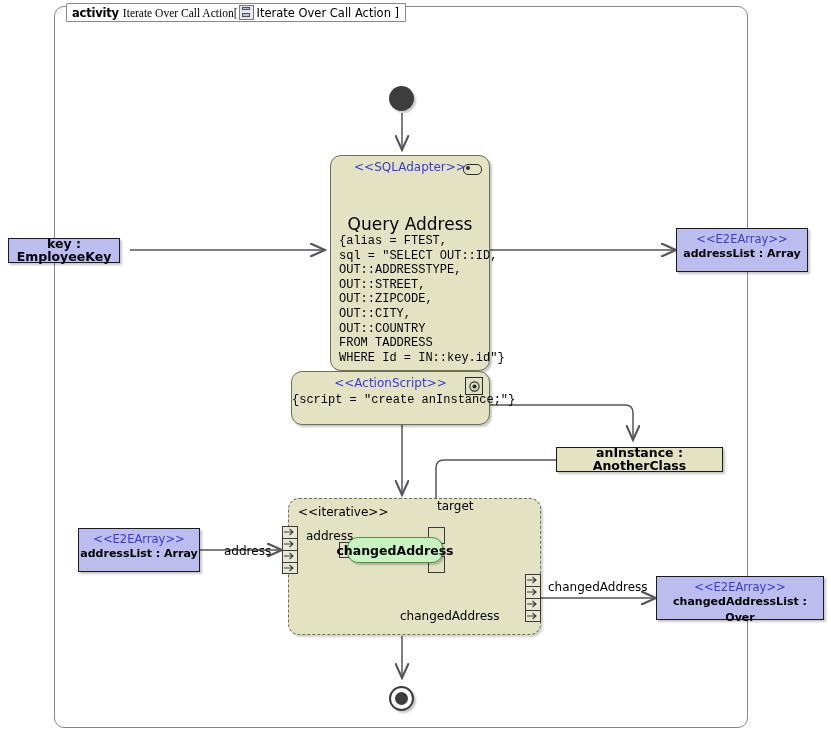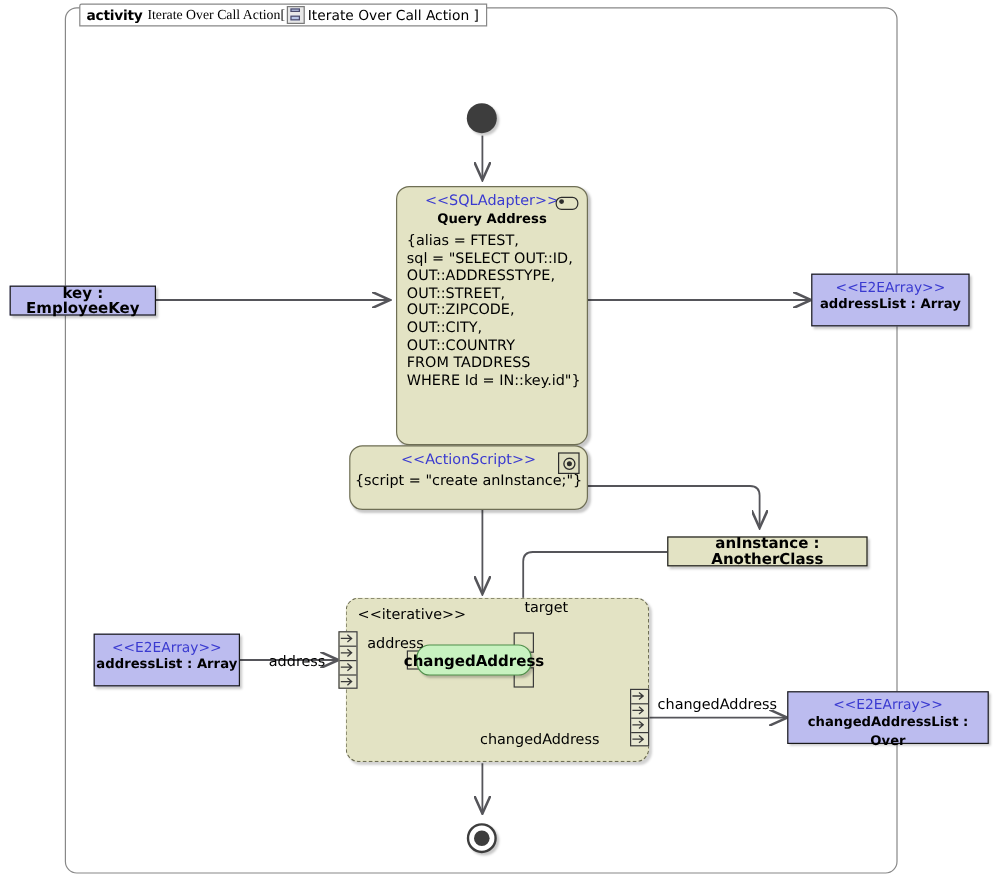--- a/index.html
+++ b/index.html
@@ -6,21 +6,21 @@
   body{
     width:831px;height:734px;position:relative;overflow:hidden;
     font-family:"DejaVu Sans","Liberation Sans",sans-serif;
     -webkit-font-smoothing:antialiased;
   }
   #canvas{position:absolute;inset:0;}
   svg.layer{position:absolute;left:0;top:0;width:831px;height:734px;pointer-events:none;}
 
   
   .node{position:absolute;box-sizing:border-box;}
-  .txt{white-space:pre;}
+  .txt{white-space:pre;font-family:Liberation Mono, monospace;}
 
   
   .frame{
     position:absolute;left:54px;top:6px;width:694px;height:722px;
     border:1px solid #888;border-radius:10px;background:transparent;
     box-sizing:border-box;
   }
   .frame-tab{
     position:absolute;left:66px;top:3px;height:19px;
     border:1px solid #888;background:#fff;box-sizing:border-box;
@@ -43,21 +43,21 @@
     border:1px solid #4a4a6a;background:#b9c6e8;box-sizing:border-box;
   }
 
   
   .action{
     background:#e3e3c4;border:1px solid #6f6f55;border-radius:11px;
     box-shadow:2px 2px 2px rgba(0,0,0,.22);
     text-align:center;color:#000;
   }
   .stereo{color:#3a3ad0;font-size:12px;line-height:15px;padding-top:4px;}
-  .aname{font-weight:bold;font-size:11px;line-height:16px;}
+  .aname{font-weight:normal;font-size:17px;line-height:16px;margin-top:41px;}
   .body-txt{
     font-size:12px;line-height:14.6px;text-align:left;padding:2px 0 0 8px;color:#000;
   }
   .corner-icon{position:absolute;}
 
   
   .pill{
     width:17px;height:9px;border:1.4px solid #2c2c2c;border-radius:5px;
     background:#e3e3c4;position:relative;
   }
@@ -185,21 +185,21 @@
 OUT::ZIPCODE,
 OUT::CITY,
 OUT::COUNTRY
 FROM TADDRESS
 WHERE Id = IN::key.id"}</div>
     <div class="corner-icon" style="right:7px;top:8px;">
       <div class="pill"></div>
     </div>
   </div>
 
-  <div class="node objnode obj-blue" style="left:8px;top:238px;width:122px;height:25px;">
+  <div class="node objnode obj-blue" style="left:8px;top:238px;width:112px;height:25px;">
     <div class="obj-one">key : EmployeeKey</div>
   </div>
 
   <div class="node objnode obj-blue" style="left:676px;top:228px;width:132px;height:44px;">
     <div class="obj-stereo">&lt;&lt;E2EArray&gt;&gt;</div>
     <div class="obj-name">addressList : Array</div>
   </div>
 
   <div class="node action" style="left:291px;top:371px;width:199px;height:54px;">
     <div class="stereo">&lt;&lt;ActionScript&gt;&gt;</div>

